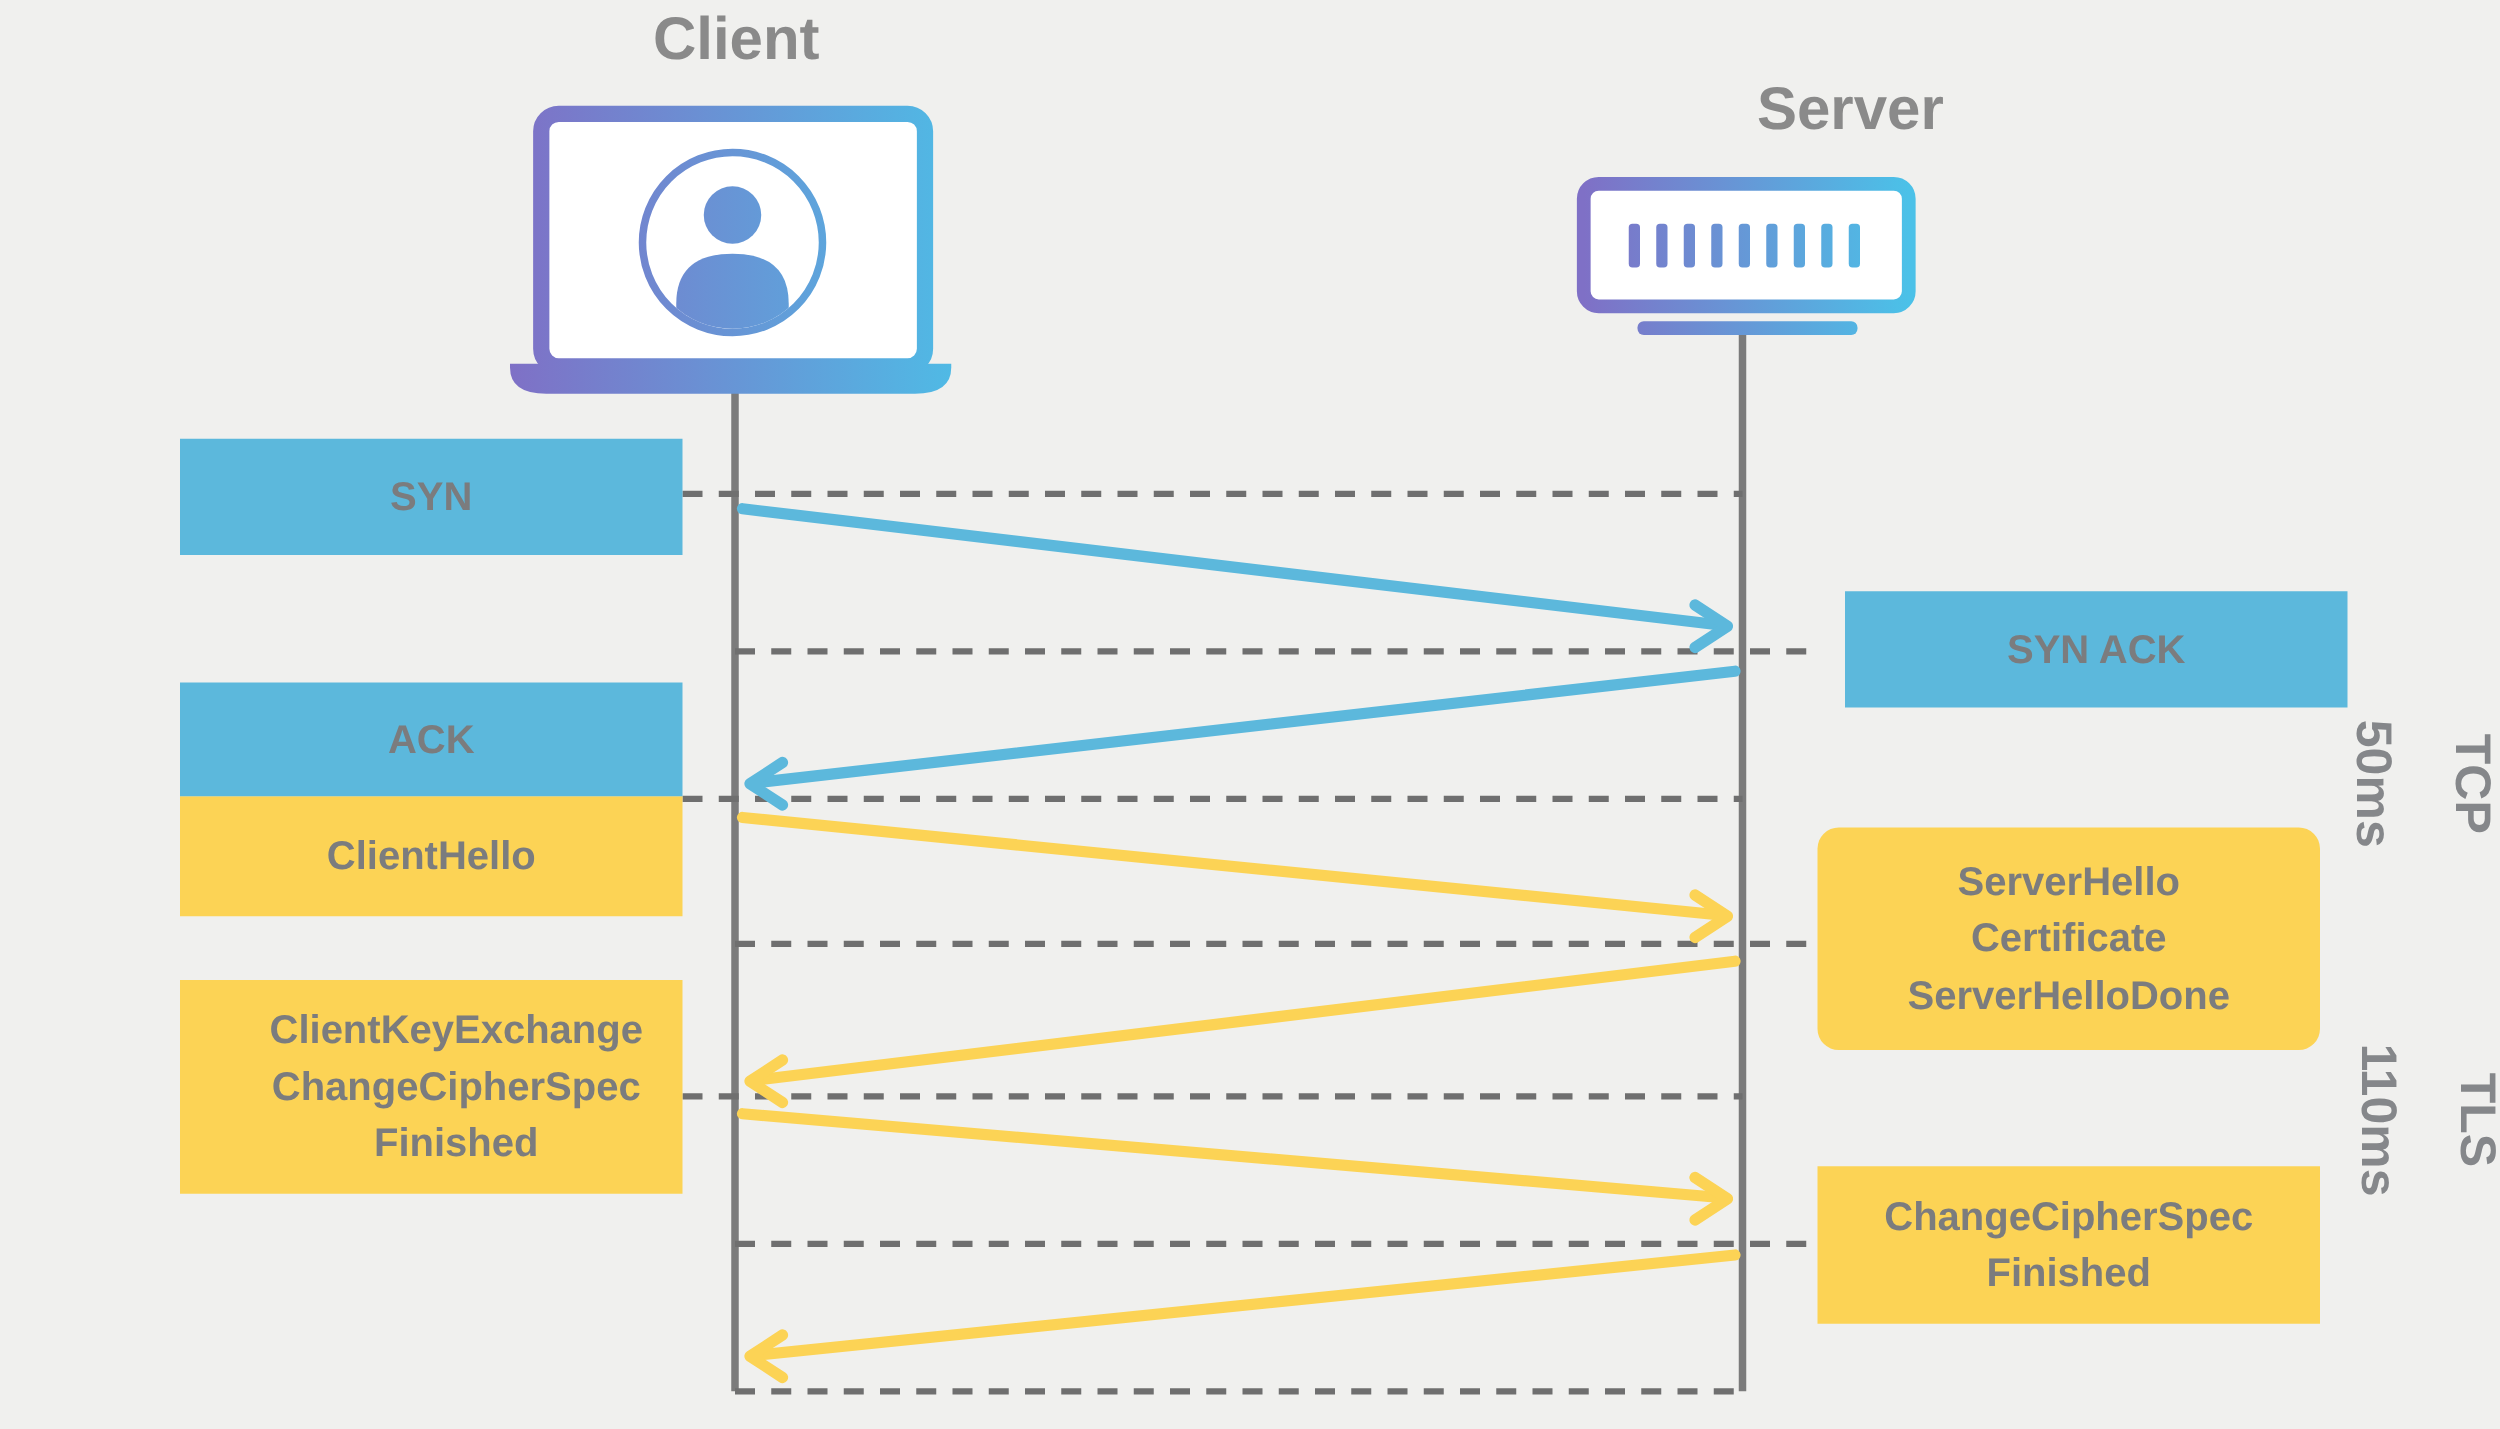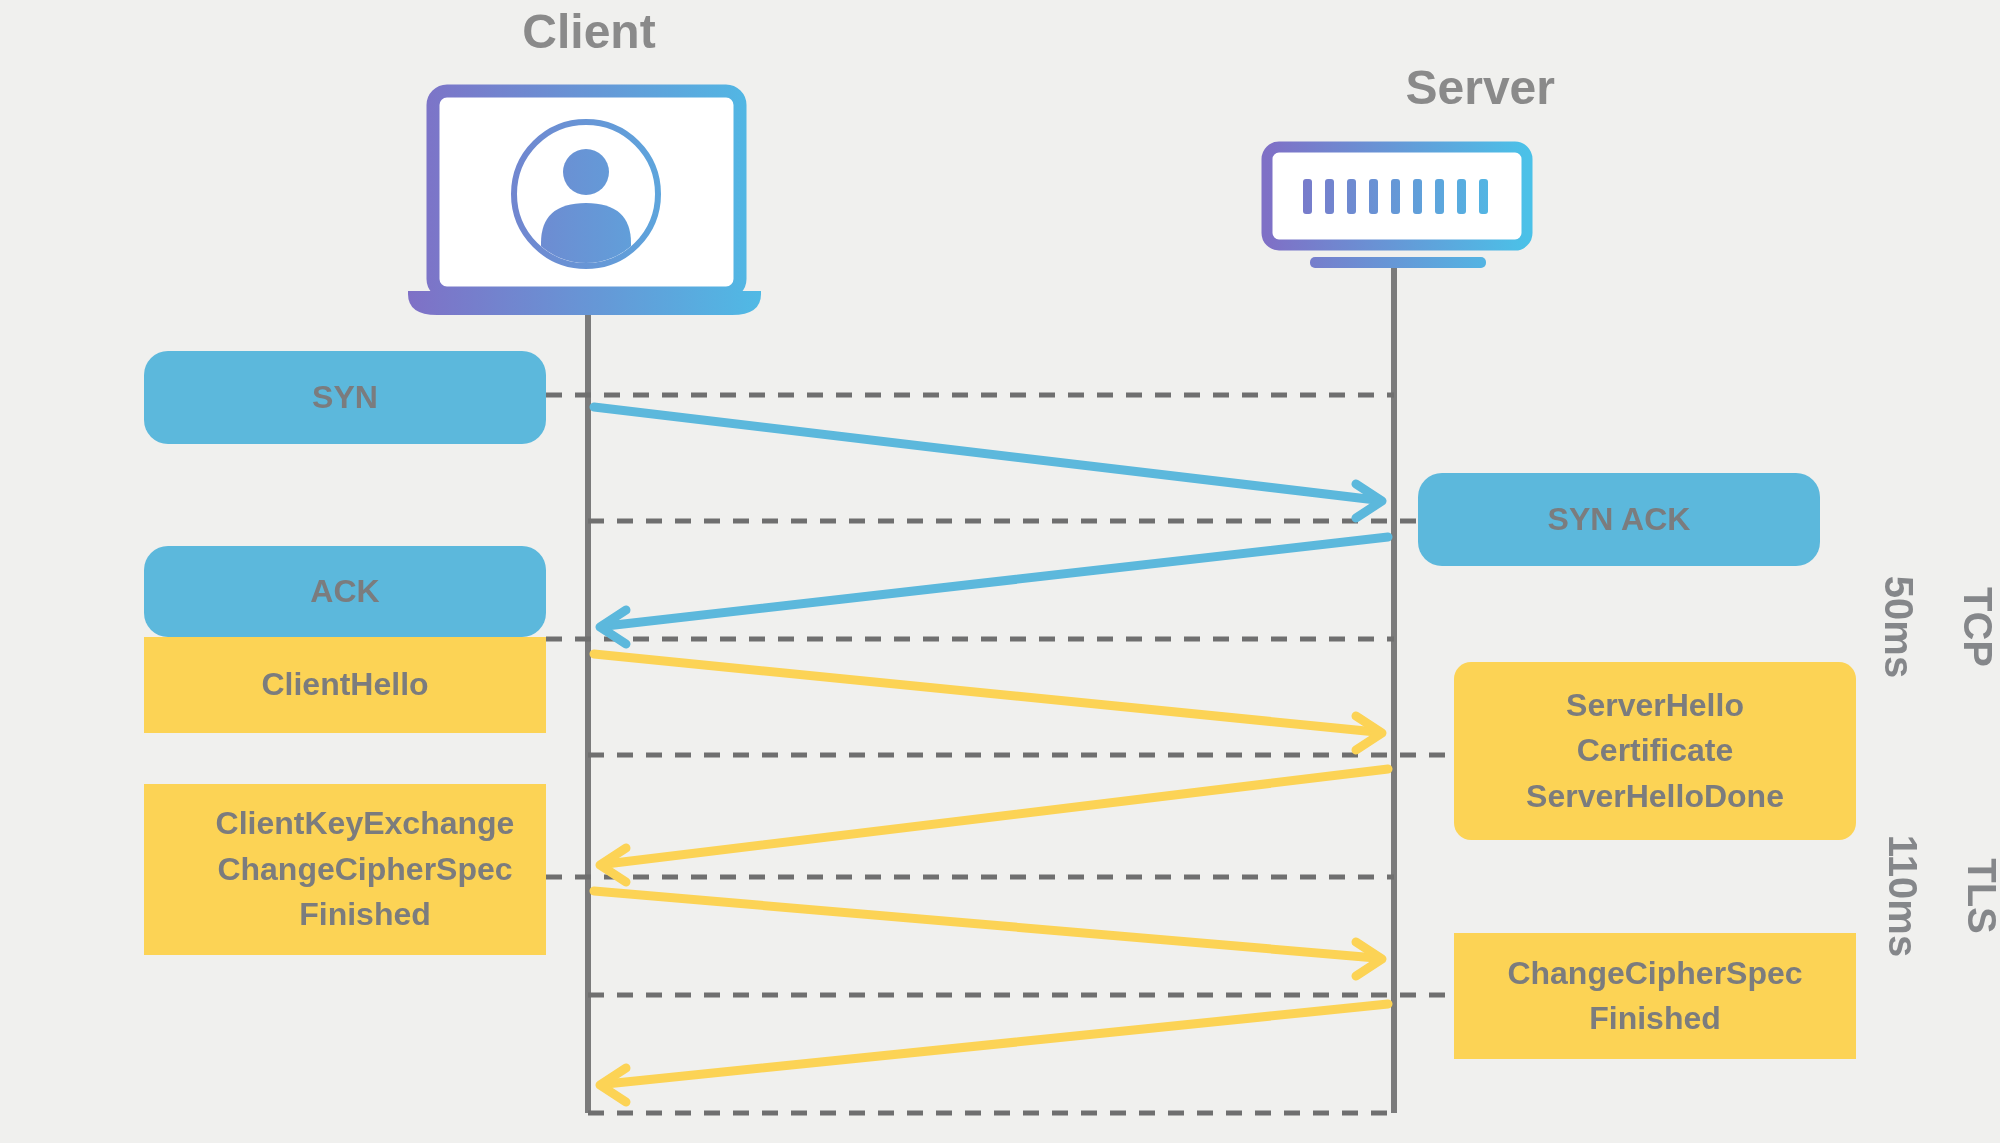--- a/index.html
+++ b/index.html
@@ -33,21 +33,21 @@
   .g2{stop-color:var(--c-grad-blue);}
 
   .msg-box{
     position:absolute;
     display:flex;align-items:center;justify-content:center;
     text-align:center;
     font-weight:bold;font-size:32px;line-height:1.42;
     color:var(--c-box-text);
     white-space:pre-line;
   }
-  .tcp-box{background:var(--c-tcp-blue);border-radius:24px;}
+  .tcp-box{background:var(--c-tcp-blue);}
   .tls-box{background:var(--c-tls-yellow);}
 
   .actor-title{
     position:absolute;width:320px;text-align:center;
     font-weight:bold;font-size:48px;color:var(--c-title-gray);
   }
   .phase-label{
     position:absolute;
     transform:translate(-50%,-50%) rotate(90deg);
     font-weight:bold;font-size:40px;line-height:0.98;
@@ -139,21 +139,21 @@
         <rect x="1479" y="179" width="9" height="35" rx="3"></rect>
       </g>
       <rect x="1310" y="257" width="176" height="11" rx="5" fill="url(#gradS)"></rect>
     </g>
   </svg>
 
   <div class="actor-title" style="left:429px;top:4px;">Client</div>
   <div class="actor-title" style="left:1235px;top:60px;text-align:right;">Server</div>
 
   <div class="msg-box tcp-box" style="left:144px;top:351px;width:402px;height:93px;">SYN</div>
-  <div class="msg-box tcp-box" style="left:1418px;top:473px;width:402px;height:93px;text-align:center;">SYN ACK</div>
+  <div class="msg-box tcp-box" style="left:1476px;top:473px;width:402px;height:93px;text-align:center;">SYN ACK</div>
   <div class="msg-box tls-box" style="left:144px;top:637px;width:402px;height:96px;">ClientHello</div>
   <div class="msg-box tcp-box" style="left:144px;top:546px;width:402px;height:91px;">ACK</div>
   <div class="msg-box tls-box" style="left:1454px;top:662px;width:402px;height:178px;border-radius:17px;">ServerHello
 Certificate
 ServerHelloDone</div>
   <div class="msg-box tls-box" style="left:144px;top:784px;width:402px;height:171px;padding-left:40px;">ClientKeyExchange
 ChangeCipherSpec
 Finished</div>
   <div class="msg-box tls-box" style="left:1454px;top:933px;width:402px;height:126px;">ChangeCipherSpec
 Finished</div>

